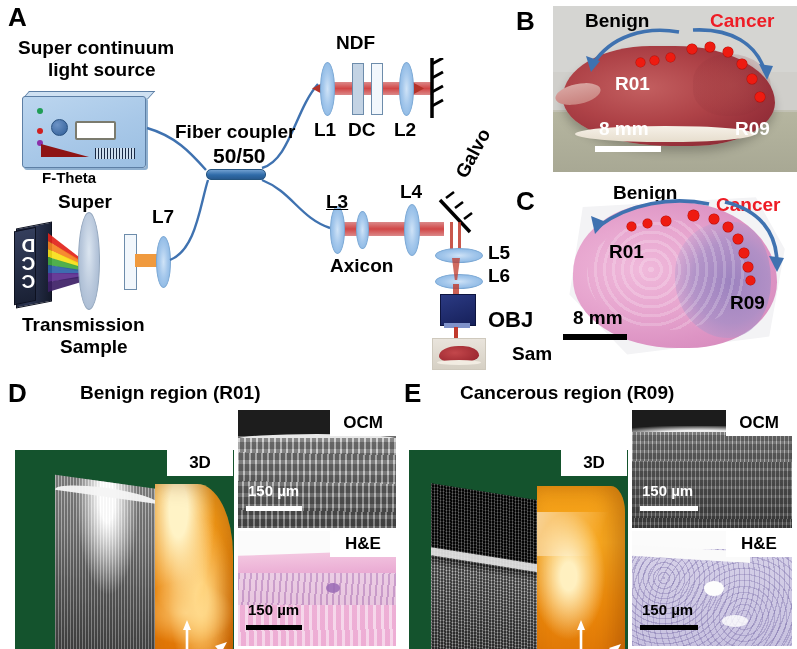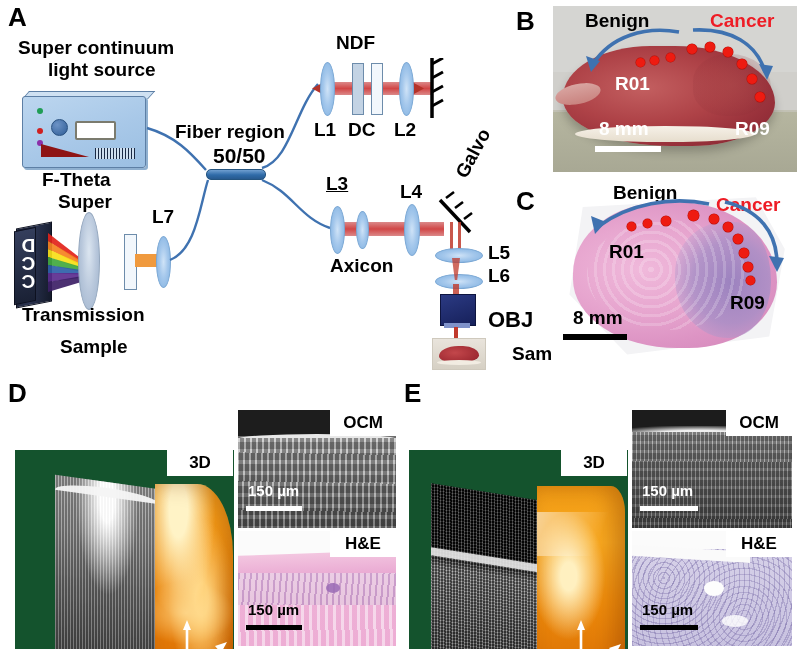--- a/index.html
+++ b/index.html
@@ -80,62 +80,62 @@
     <div class="src-box">
       <div class="led" style="left:14px;top:11px;width:6px;height:6px;background:#1f9d55;"></div>
       <div class="led" style="left:14px;top:31px;width:6px;height:6px;background:#cf2020;"></div>
       <div class="led" style="left:14px;top:43px;width:6px;height:6px;background:#8b2fa8;"></div>
       <div class="knob" style="left:28px;top:22px;width:15px;height:15px;"></div>
       <div class="display" style="left:52px;top:24px;width:37px;height:15px;"></div>
       <div class="redtri" style="left:18px;top:47px;border-left:48px solid transparent;border-bottom:13px solid #8e1414;transform:scaleX(-1);"></div>
       <div class="barcode" style="left:72px;top:51px;width:40px;height:11px;"></div>
     </div>
 
-    <div class="lbl" style="left:42px;top:170px;font-size:19px;">F-Theta</div>
+    <div class="lbl" style="left:42px;top:170px;font-size:15px;">F-Theta</div>
     <div class="lbl" style="left:58px;top:192px;font-size:19px;">Super</div>
 
     <div class="ccd-body" style="left:16px;top:225px;width:34px;height:78px;transform:skewY(-11deg);"></div>
     <div class="ccd-face" style="left:14px;top:229px;width:20px;height:72px;transform:skewY(-11deg);"></div>
     <div class="ccd-text" style="left:18px;top:238px;transform:rotate(180deg);">CCD</div>
 
     <svg class="arrow-svg" style="left:44px;top:222px;" width="90" height="86">
       <polygon points="44,42 4,11 4,19 44,45" fill="#e2231a" opacity=".92"></polygon>
       <polygon points="44,43 4,19 4,27 44,47" fill="#f5821f" opacity=".92"></polygon>
       <polygon points="44,45 4,27 4,35 44,49" fill="#f7e017" opacity=".92"></polygon>
       <polygon points="44,47 4,35 4,43 44,51" fill="#41a83e" opacity=".92"></polygon>
       <polygon points="44,49 4,43 4,51 44,53" fill="#2e5fa8" opacity=".92"></polygon>
       <polygon points="44,51 4,51 4,60 44,55" fill="#5b2d8e" opacity=".92"></polygon>
       <polygon points="44,53 4,60 4,70 44,58" fill="#3d1f66" opacity=".92"></polygon>
     </svg>
 
     <div class="lens lens-big" style="left:78px;top:212px;width:20px;height:96px;"></div>
 
     <div class="plate-clear" style="left:124px;top:234px;width:11px;height:54px;"></div>
 
-    <div class="lbl" style="left:22px;top:305px;font-size:19px;">Transmission</div>
+    <div class="lbl" style="left:22px;top:315px;font-size:19px;">Transmission</div>
     <div class="lbl" style="left:60px;top:337px;font-size:19px;">Sample</div>
 
     <div style="position:absolute;left:135px;top:254px;width:27px;height:13px;background:#f09a3e;"></div>
 
     <div class="lens" style="left:156px;top:236px;width:13px;height:50px;"></div>
     <div class="lbl" style="left:152px;top:207px;font-size:19px;">L7</div>
 
     <svg class="arrow-svg" style="left:0px;top:0px;" width="505" height="372">
 
       <path d="M147,128 C175,136 190,152 206,170" stroke="#3f72b0" stroke-width="2.4" fill="none"></path>
 
       <path d="M170,260 C196,250 200,205 208,180" stroke="#3f72b0" stroke-width="2.4" fill="none"></path>
 
       <path d="M262,168 C290,160 295,110 318,84" stroke="#3f72b0" stroke-width="2.4" fill="none"></path>
 
       <path d="M262,180 C292,192 300,218 330,228" stroke="#3f72b0" stroke-width="2.4" fill="none"></path>
     </svg>
     <div class="coupler" style="left:206px;top:169px;width:58px;"></div>
 
-    <div class="lbl" style="left:175px;top:122px;font-size:19px;">Fiber region</div>
+    <div class="lbl" style="left:175px;top:122px;font-size:19px;">Fiber coupler</div>
     <div class="lbl" style="left:213px;top:145px;font-size:21px;">50/50</div>
 
     <div class="lbl" style="left:336px;top:33px;font-size:19px;">NDF</div>
 
     <div class="beam-red" style="left:322px;top:82px;width:110px;height:13px;"></div>
     <svg class="arrow-svg" style="left:312px;top:80px;" width="18" height="18">
       <polygon points="0,8.5 12,2 12,15" fill="#b4332a"></polygon>
     </svg>
     <svg class="arrow-svg" style="left:408px;top:80px;" width="20" height="18">
       <polygon points="16,8.5 4,2 4,15" fill="#b4332a"></polygon>
@@ -157,21 +157,21 @@
     <div class="lbl" style="left:314px;top:120px;font-size:19px;">L1</div>
     <div class="lbl" style="left:348px;top:120px;font-size:19px;">DC</div>
     <div class="lbl" style="left:394px;top:120px;font-size:19px;">L2</div>
 
     <div class="beam-red" style="left:334px;top:222px;width:110px;height:14px;"></div>
 
     <div class="lens" style="left:330px;top:206px;width:13px;height:46px;"></div>
     <div class="lens" style="left:356px;top:211px;width:11px;height:36px;"></div>
     <div class="lens" style="left:404px;top:204px;width:14px;height:50px;"></div>
 
-    <div class="lbl" style="left:326px;top:174px;font-size:19px;text-decoration:underline;">L3</div>
+    <div class="lbl" style="left:326px;top:192px;font-size:19px;text-decoration:underline;">L3</div>
     <div class="lbl" style="left:400px;top:182px;font-size:19px;">L4</div>
     <div class="lbl" style="left:330px;top:256px;font-size:19px;">Axicon</div>
 
     <svg class="mirror" style="left:438px;top:190px;" width="44" height="52">
       <line x1="2" y1="10" x2="32" y2="42" stroke="#000" stroke-width="3.4"></line>
       <line x1="8" y1="8" x2="16" y2="2" stroke="#000" stroke-width="2.6"></line>
       <line x1="17" y1="18" x2="25" y2="12" stroke="#000" stroke-width="2.6"></line>
       <line x1="26" y1="29" x2="34" y2="23" stroke="#000" stroke-width="2.6"></line>
     </svg>
     <div class="lbl" style="left:452px;top:172px;font-size:19px;transform:rotate(-62deg);transform-origin:left top;">Galvo</div>
@@ -281,20 +281,21 @@
     <div class="reddot" style="left:180px;top:54px;width:10px;height:10px;"></div>
     <div class="reddot" style="left:186px;top:68px;width:10px;height:10px;"></div>
     <div class="reddot" style="left:190px;top:82px;width:10px;height:10px;"></div>
     <div class="reddot" style="left:193px;top:96px;width:9px;height:9px;"></div>
 
     <div class="lbl" style="left:20px;top:128px;font-size:19px;color:#000;">8 mm</div>
     <div style="position:absolute;left:10px;top:154px;width:64px;height:6px;background:#000;"></div>
   </div>
 
   <div class="panel-letter" style="left:8px;top:378px;">D</div>
+  <div class="sub-title" style="left:80px;top:382px;">Benign region (R01)</div>
 
   <div class="black-canvas" style="left:15px;top:410px;width:219px;height:236px;">
 
     <div style="position:absolute;left:40px;top:32px;width:104px;height:178px;
       background:
         radial-gradient(ellipse at 50% 10%, rgba(255,255,255,.85) 0 10%, rgba(255,255,255,0) 42%),
         repeating-linear-gradient(90deg, rgba(255,255,255,.20) 0 1px, rgba(0,0,0,.22) 1px 3px),
         linear-gradient(180deg,#9b9b9b 0%,#8a8a8a 30%,#6f6f6f 60%,#555 100%);
       transform:skewY(8deg);filter:contrast(1.12);"></div>
     <div style="position:absolute;left:40px;top:38px;width:104px;height:9px;background:#f4f4f4;
@@ -351,20 +352,21 @@
         repeating-linear-gradient(88deg, rgba(255,255,255,.42) 0 3px, rgba(235,160,205,.45) 3px 8px),
         linear-gradient(180deg,#f0bcdd,#efb8da);"></div>
     <div style="position:absolute;left:88px;top:52px;width:14px;height:10px;border-radius:50%;
       background:#9a6bb5;opacity:.85;"></div>
     <div class="tag-white" style="left:92px;top:0;width:66px;height:26px;">H&amp;E</div>
     <div class="scale-txt" style="left:10px;top:70px;color:#000;">150 µm</div>
     <div class="scale-bar" style="left:8px;top:94px;width:56px;height:5px;background:#000;"></div>
   </div>
 
   <div class="panel-letter" style="left:404px;top:378px;">E</div>
+  <div class="sub-title" style="left:460px;top:382px;">Cancerous region (R09)</div>
 
   <div class="black-canvas" style="left:409px;top:410px;width:219px;height:236px;">
 
     <div style="position:absolute;left:22px;top:42px;width:110px;height:178px;
       background:
         repeating-linear-gradient(90deg, rgba(255,255,255,.18) 0 1px, rgba(0,0,0,.30) 1px 3px),
         repeating-linear-gradient(0deg, rgba(255,255,255,.12) 0 1px, rgba(0,0,0,.26) 1px 3px),
         linear-gradient(180deg,#2a2a2a 0%,#2e2e2e 38%,#8d8d8d 46%,#7a7a7a 70%,#5f5f5f 100%);
       transform:skewY(9deg);filter:contrast(1.18);"></div>
     <div style="position:absolute;left:22px;top:106px;width:110px;height:8px;background:#eaeaea;

